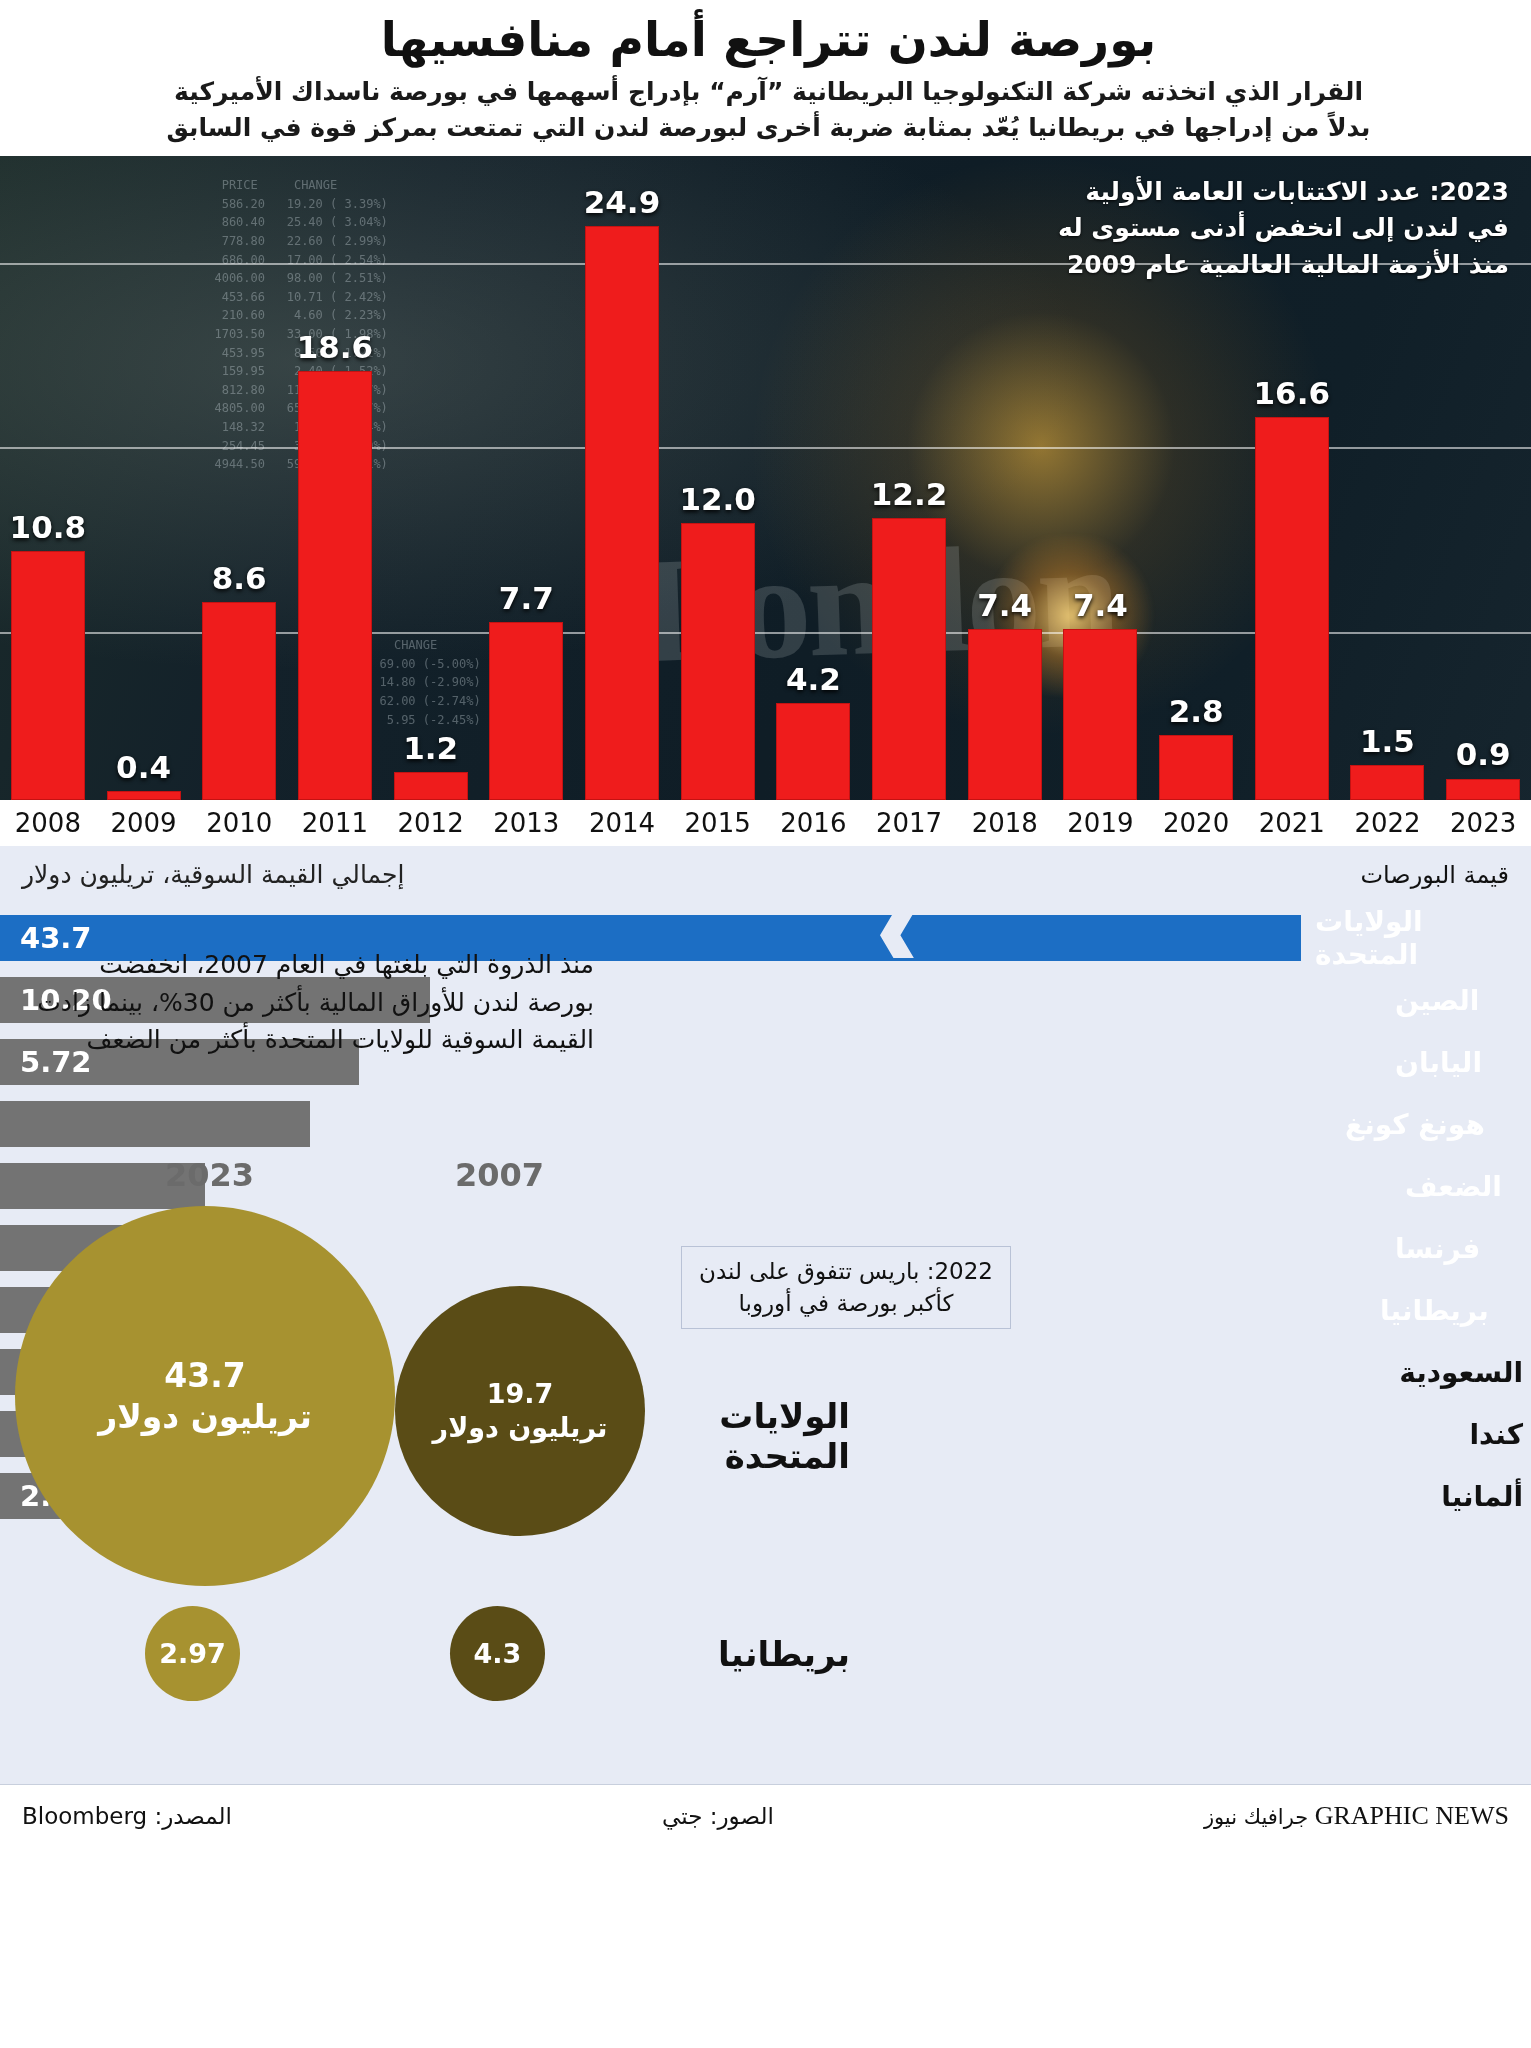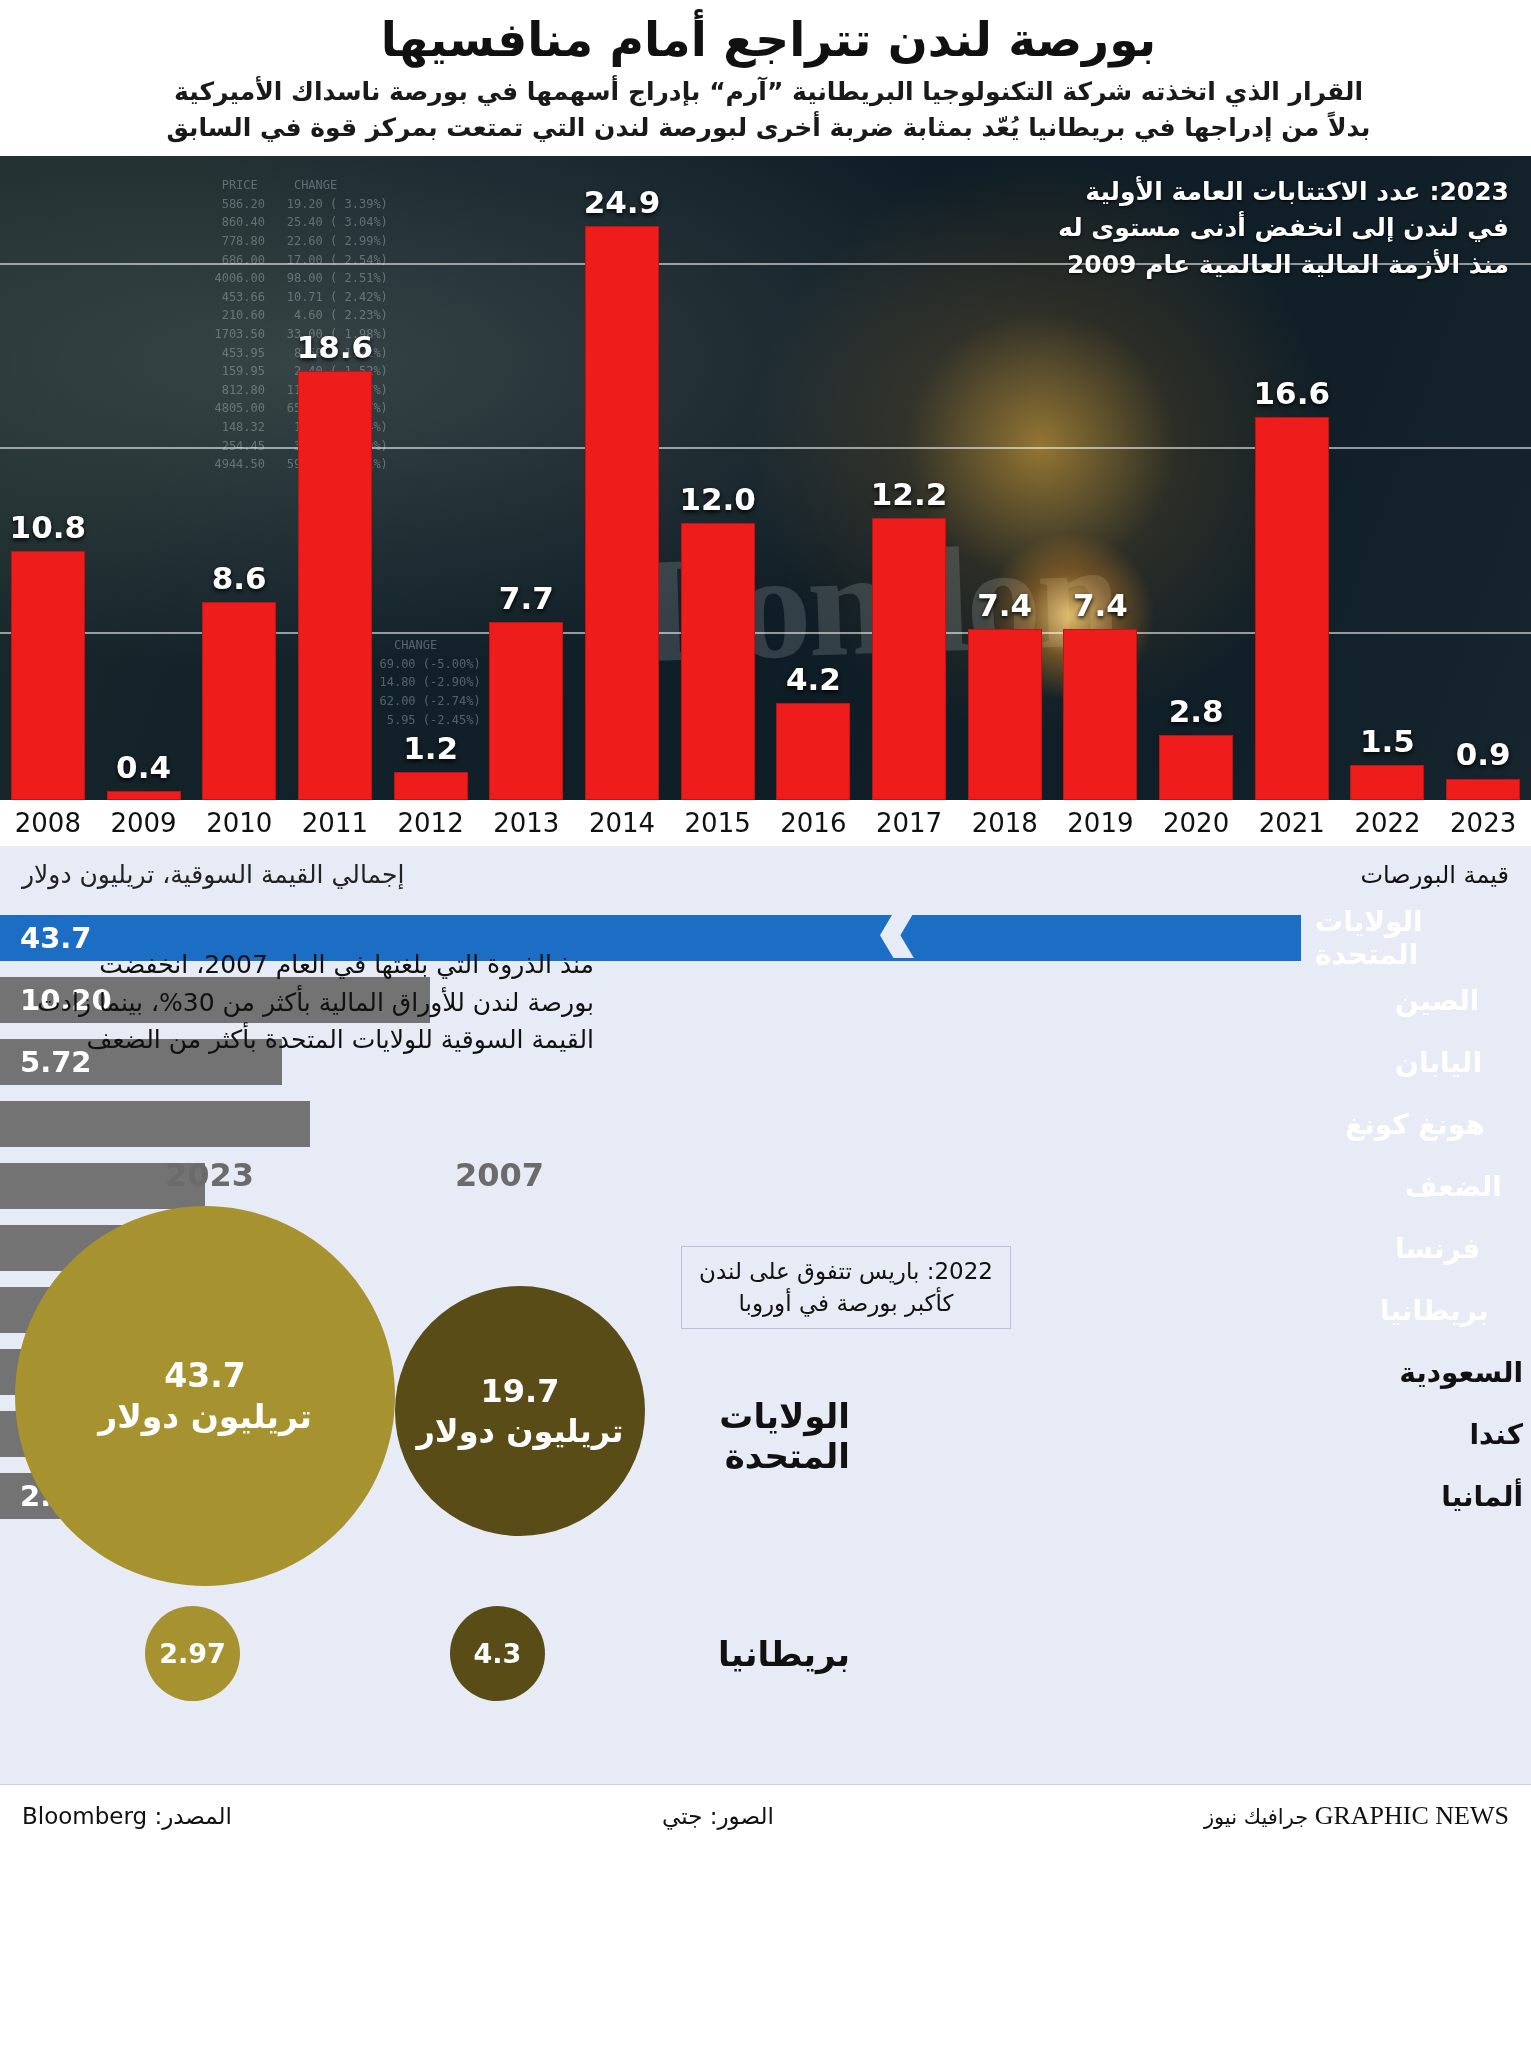--- a/index.html
+++ b/index.html
@@ -463,21 +463,21 @@
       <div class="rank-bar-wrap">
         <div class="rank-bar" style="width:430px; margin-right:-150px; padding-right:150px;">
           <span class="rank-val inside">10.20</span>
         </div>
       </div>
     </div>
 
     <div class="rank-row">
       <div class="rank-name on-bar" style="color:#fff; width:150px; position:relative; z-index:2;">اليابان</div>
       <div class="rank-bar-wrap">
-        <div class="rank-bar" style="width:282px; margin-right:-150px; padding-right:116px;">
+        <div class="rank-bar" style="width:359px; margin-right:-150px; padding-right:116px;">
           <span class="rank-val inside">5.72</span>
         </div>
       </div>
     </div>
 
     <div class="rank-row">
       <div class="rank-name on-bar" style="color:#fff; width:200px; position:relative; z-index:2;">هونغ كونغ</div>
       <div class="rank-bar-wrap">
         <div class="rank-bar" style="width:310px; margin-right:-200px; padding-right:200px;"></div>
         <span class="rank-val">5.14</span>
@@ -542,21 +542,21 @@
 
   <div class="bubbles">
     <div class="bub-year" style="left: 165px; top: 0px;">2023</div>
     <div class="bub-year" style="left: 455px; top: 0px;">2007</div>
 
     <div class="bubble b-2023" style="left: 15px; top: 50px; width: 380px; height: 380px; font-size: 33px;">
       <span>43.7</span>
       <span>تريليون دولار</span>
     </div>
 
-    <div class="bubble b-2007" style="left: 395px; top: 130px; width: 250px; height: 250px; font-size: 32px;">
+    <div class="bubble b-2007" style="left: 395px; top: 130px; width: 250px; height: 250px; font-size: 27px;">
       <span>19.7</span>
       <span>تريليون دولار</span>
     </div>
 
     <div class="row-label" style="left: 600px; top: 240px; width: 250px;">الولايات المتحدة</div>
 
     <div class="bubble b-2023" style="left: 145px; top: 450px; width: 95px; height: 95px; font-size: 27px;">
       <span>2.97</span>
     </div>
 

